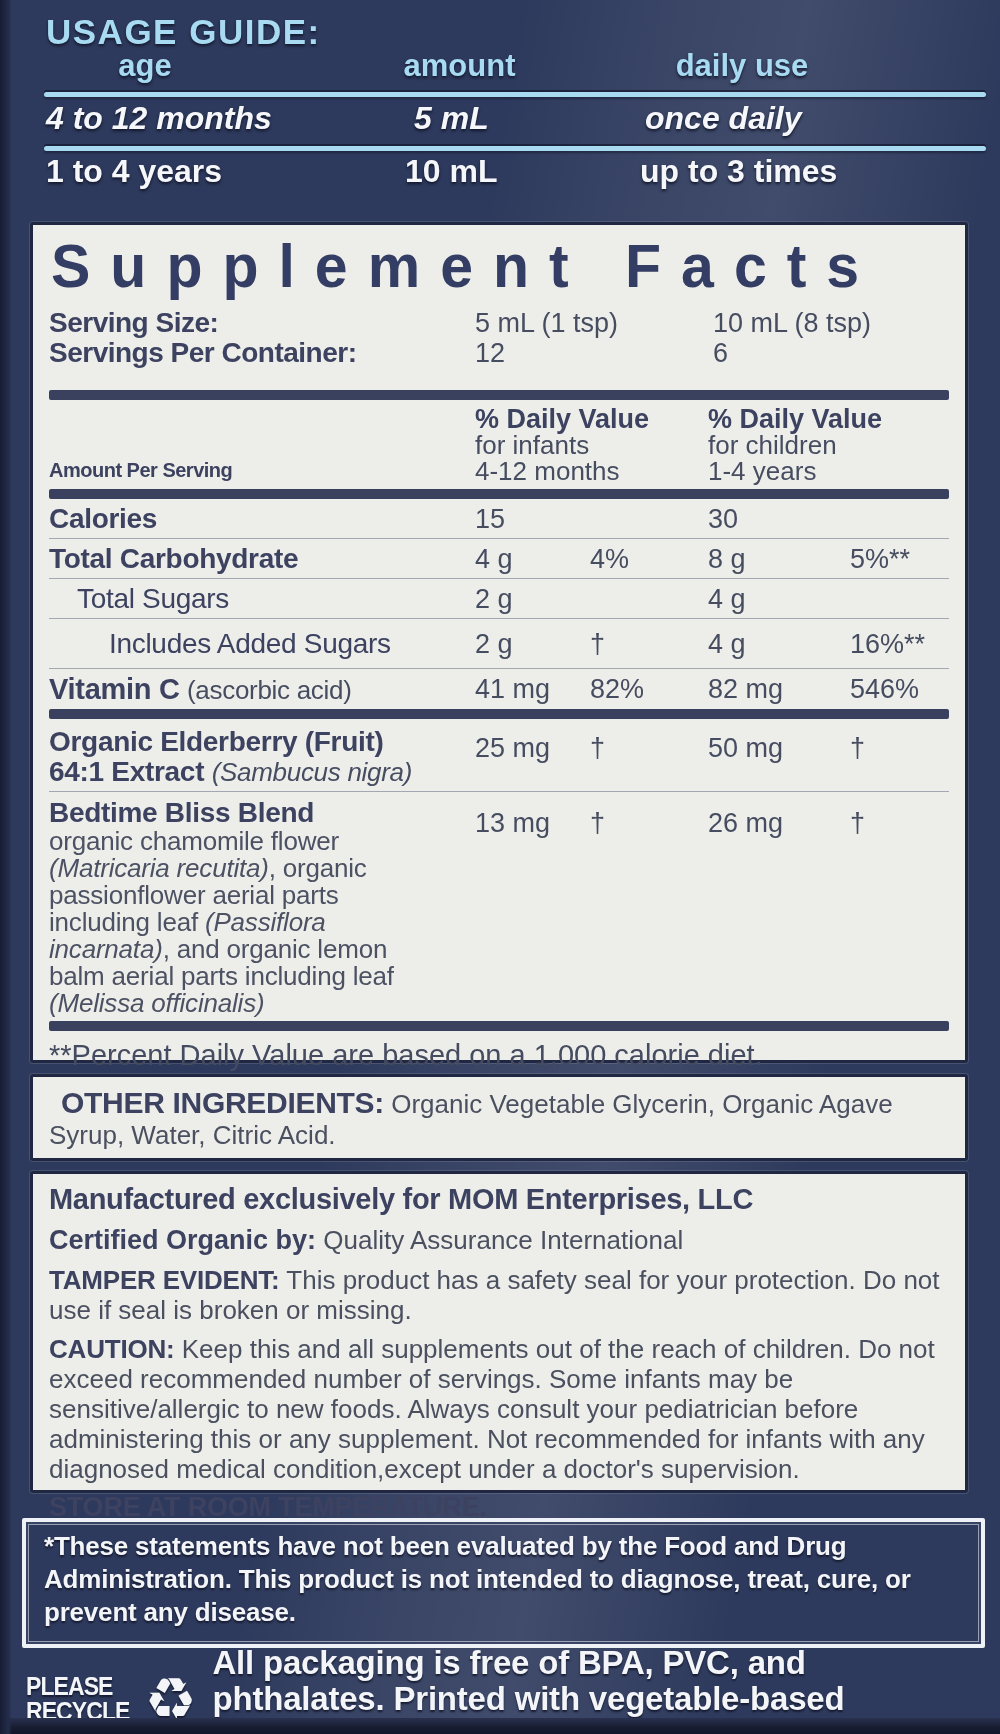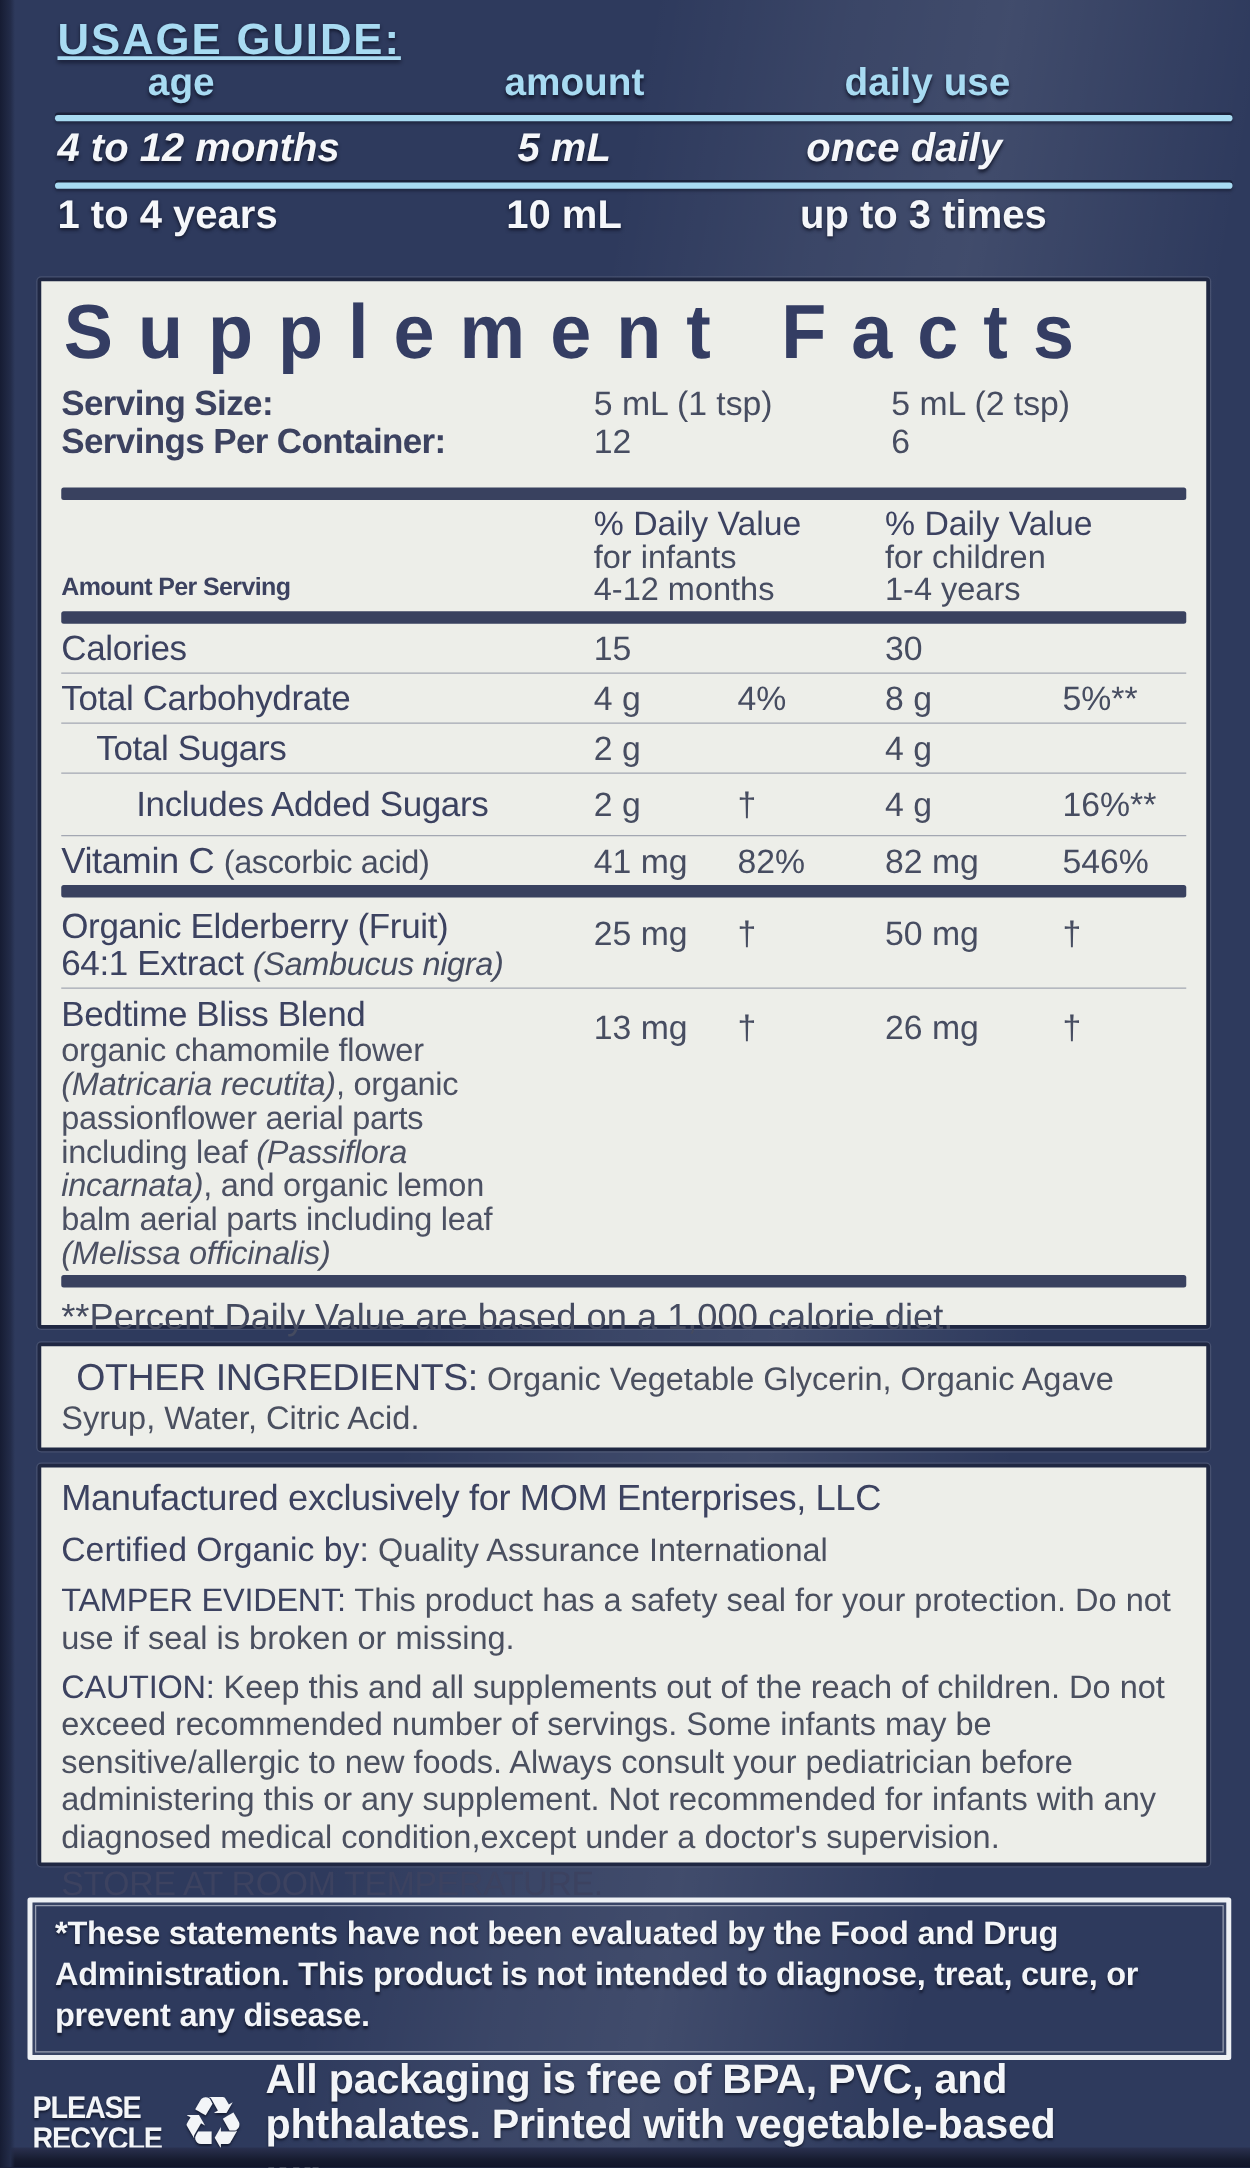--- a/index.html
+++ b/index.html
@@ -16,21 +16,20 @@
     content:""; position:absolute; left:0; top:0; bottom:0; width:12px;
     background:linear-gradient(90deg,#161c33,#232c49 70%, rgba(35,44,73,0)); z-index:5;
   }
 
   
   .usage{ position:absolute; left:0; top:0; width:100%; height:222px; color:#f3f6f9; }
   .usage-title{
     position:absolute; left:46px; top:12px;
     font-size:35px; font-weight:bold; letter-spacing:1.5px; color:#a8dbf2;
     text-shadow:0 2px 3px rgba(14,19,38,.85);
-    text-decoration:underline;
   }
   .u-headers{ position:absolute; left:0; top:48px; width:100%; height:40px; }
   .u-headers span{
     position:absolute; font-size:31px; font-weight:bold; color:#a8dbf2; text-align:center;
     text-shadow:0 2px 3px rgba(14,19,38,.85);
   }
   .u-h.c1{ left:45px; width:200px; }
   .u-h.c2{ left:352px; width:215px; }
   .u-h.c3{ left:628px; width:228px; }
   .u-line{ position:absolute; left:44px; right:14px; height:5px; border-radius:3px;
@@ -51,21 +50,21 @@
     border:3px solid #1f2742; border-radius:3px; color:#3c4260;
     box-shadow:0 0 0 1px rgba(255,255,255,.12);
   }
 
   
   .facts{ top:222px; height:841px; padding:0 16px; }
   .sf-title{
     margin:12px 0 0 2px; font-size:59px; font-weight:bold; letter-spacing:20px;
     color:#343d63; white-space:nowrap; line-height:1.0; transform:scaleY(1.04);
   }
-  .b{ font-weight:normal; }
+  .b{ font-weight:bold; }
   .it{ font-style:italic; }
   .srow{ display:grid; grid-template-columns:426px 238px 1fr; align-items:end; line-height:30px; }
   .srow-block{ margin-top:12px; }
   .srow .sl{ font-weight:bold; font-size:28px; letter-spacing:-0.5px; }
   .srow .sv{ font-size:27px; color:#474d61; }
   .bar{ height:10px; background:#39415f; border-radius:2px; }
   .bar.b1{ margin-top:22px; }
   .bar.b2{ margin-top:5px; }
   .hdr{ display:grid; grid-template-columns:426px 233px 1fr; margin-top:6px; }
   .hdr-l{ font-size:20px; font-weight:bold; letter-spacing:-0.5px; align-self:end; padding-bottom:2px; }
@@ -146,21 +145,21 @@
     </div>
   </section>
 
   <section class="panel facts">
     <h1 class="sf-title">Supplement Facts</h1>
 
     <div class="srow-block">
       <div class="srow">
         <span class="sl">Serving Size:</span>
         <span class="sv">5 mL (1 tsp)</span>
-        <span class="sv">5 mL (2 tsp)</span>
+        <span class="sv">10 mL (8 tsp)</span>
       </div>
       <div class="srow">
         <span class="sl">Servings Per Container:</span>
         <span class="sv">12</span>
         <span class="sv">6</span>
       </div>
     </div>
 
     <div class="bar b1"></div>
 

